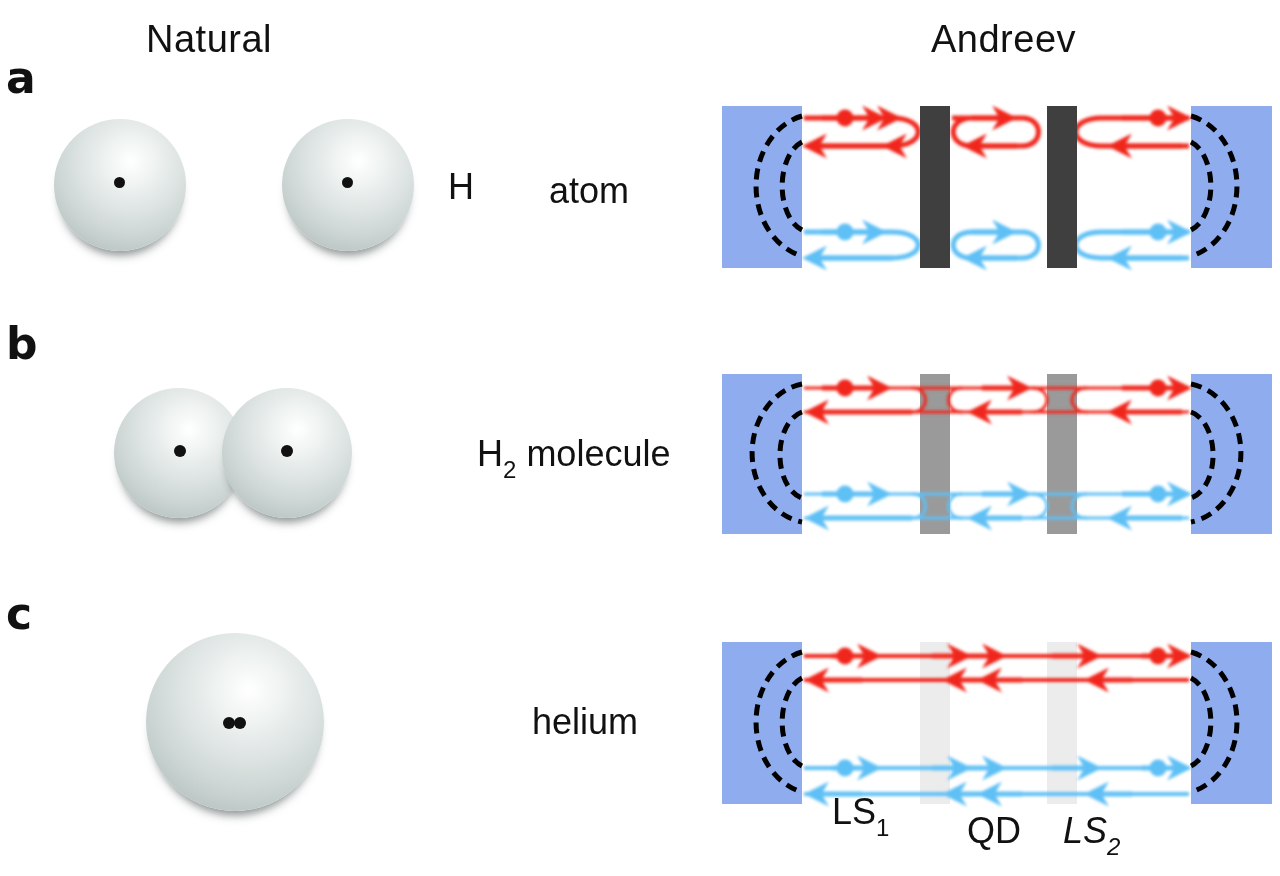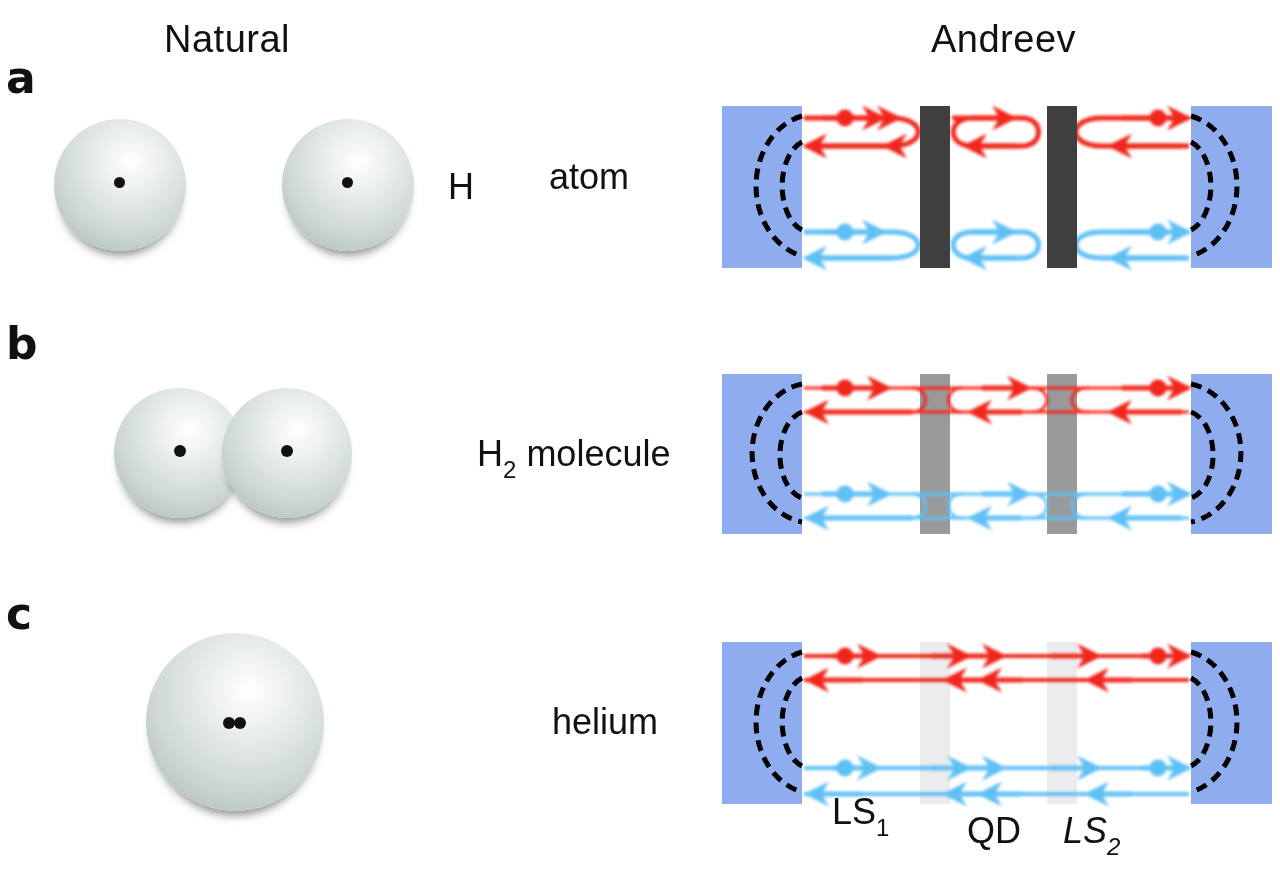--- a/index.html
+++ b/index.html
@@ -13,58 +13,58 @@
     .sphere { position: absolute; border-radius: 50%;
       background: radial-gradient(circle at 58% 32%, #ffffff 0%, #eef2f1 22%, #cfd8d6 60%, #b3bfbd 88%, #a8b4b2 100%);
       box-shadow: 0 10px 10px -6px rgba(40,50,50,0.55); }
     .dot { position: absolute; border-radius: 50%; background: #111; }
     .bottom-label { font-size: 36px; white-space: nowrap; }
     svg { position: absolute; overflow: visible; }
   </style>
 </head>
 <body>
 
-<div class="abs col-title" style="left:164px; top:18px;text-align:right;">Natural</div>
+<div class="abs col-title" style="left:146px; top:18px;text-align:right;">Natural</div>
 <div class="abs col-title" style="left:903px; top:18px;margin-left:28px;">Andreev</div>
 
 <div class="abs panel-letter" style="left:6px; top:52px;">a</div>
 <div class="abs panel-letter" style="left:6px; top:318px;">b</div>
 <div class="abs panel-letter" style="left:6px; top:588px;">c</div>
 
 <div>
   <div class="sphere" style="left:54px; top:119px; width:132px; height:132px;">
     <div class="dot" style="left:60px; top:58px; width:11px; height:11px;"></div>
   </div>
   <div class="sphere" style="left:282px; top:119px; width:132px; height:132px;">
     <div class="dot" style="left:60px; top:58px; width:11px; height:11px;"></div>
   </div>
 </div>
 <div class="abs label" style="left:448px; top:166px;">H</div>
-<div class="abs label" style="left:549px; top:156px;">atom</div>
+<div class="abs label" style="left:549px; top:170px;">atom</div>
 
 <div>
   <div class="sphere" style="left:114px; top:388px; width:130px; height:130px;">
     <div class="dot" style="left:60px; top:57px; width:12px; height:12px;"></div>
   </div>
   <div class="sphere" style="left:222px; top:388px; width:130px; height:130px;">
     <div class="dot" style="left:59px; top:57px; width:12px; height:12px;"></div>
   </div>
 </div>
 <div class="abs label" style="left:448px; top:433px;margin-left:29px;">
   <span>H</span><span class="sub">2</span>
   <span>molecule</span>
 </div>
 
 <div>
   <div class="sphere" style="left:146px; top:633px; width:178px; height:178px;">
     <div class="dot" style="left:77px; top:84px; width:12px; height:12px;"></div>
     <div class="dot" style="left:88px; top:84px; width:12px; height:12px;"></div>
   </div>
 </div>
-<div class="abs label" style="left:532px; top:701px;margin-left:20px;">helium</div>
+<div class="abs label" style="left:532px; top:701px;">helium</div>
 
 <svg width="0" height="0" style="left:0;top:0;">
   <defs>
     <filter id="blur1" x="-5%" y="-50%" width="110%" height="200%">
       <feGaussianBlur stdDeviation="1.6"></feGaussianBlur>
     </filter>
     <marker id="arR" viewBox="0 0 10 10" refX="6" refY="5" markerWidth="5" markerHeight="5" orient="auto">
       <path d="M0,0 L10,5 L0,10 L3,5 Z" fill="#f0281e"></path>
     </marker>
     <marker id="arB" viewBox="0 0 10 10" refX="6" refY="5" markerWidth="5" markerHeight="5" orient="auto">

